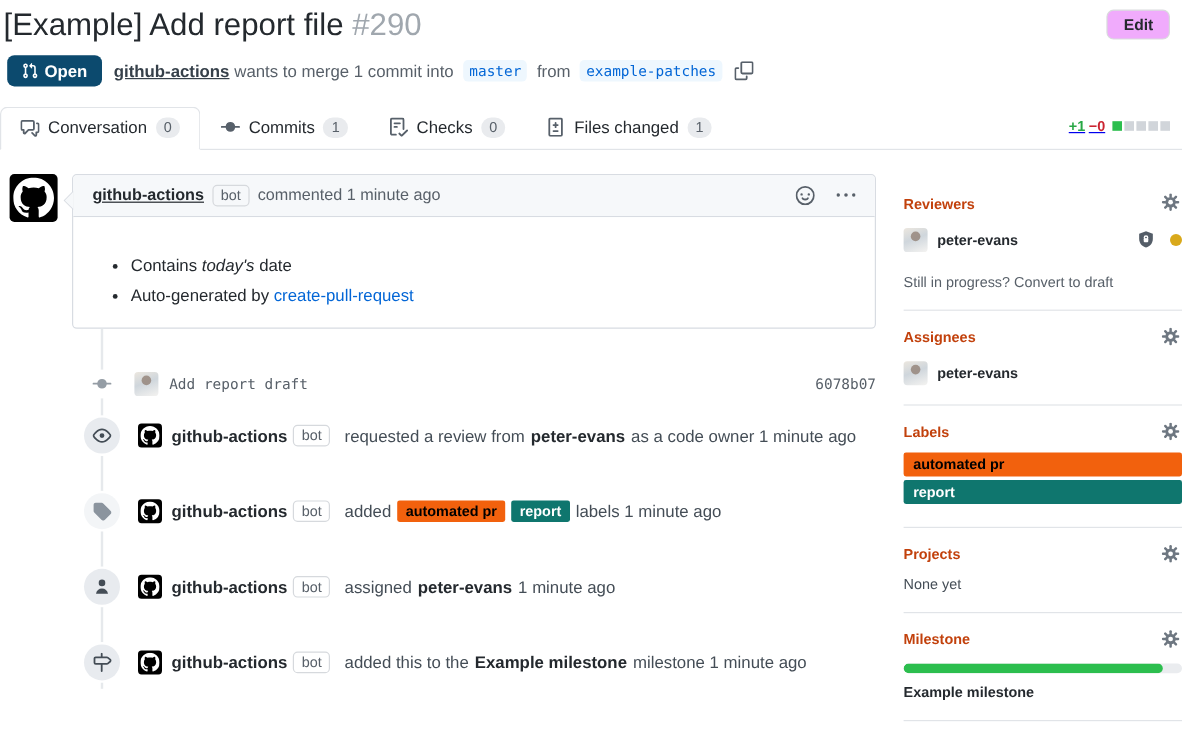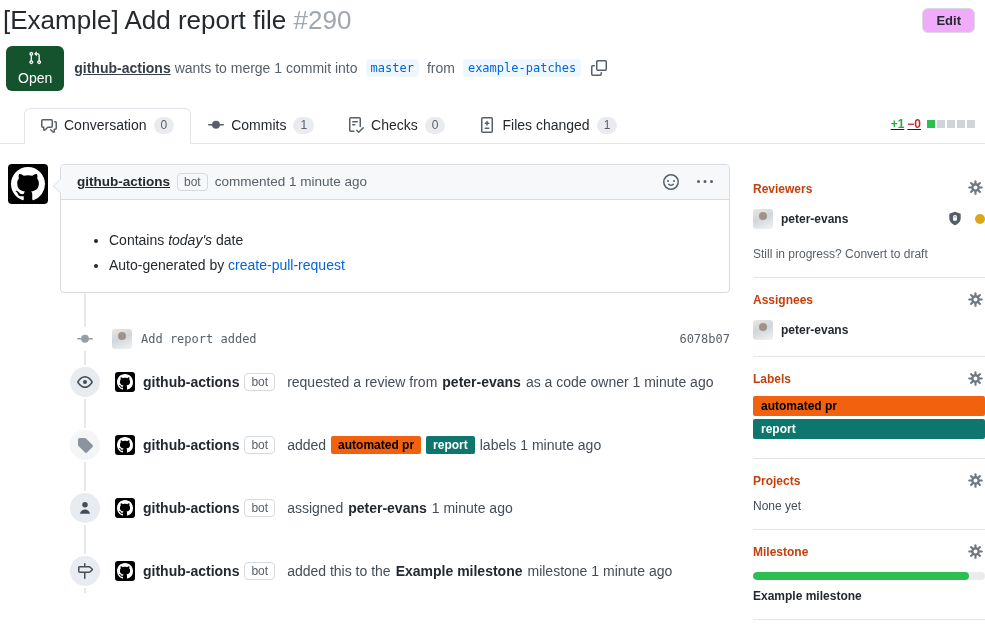--- a/index.html
+++ b/index.html
@@ -18,34 +18,34 @@
   .pr-number { color:#a0a7ae; font-weight:300; }
   .edit-btn {
     position:absolute; top:8px; right:10px;
     background:#f0abfc; border:1px solid #d9dbdd; border-radius:6px;
     padding:4px 13px; font-size:13px; font-weight:600; color:#24292e; cursor:pointer;
     font-family:inherit;
   }
   .status-row { display:flex; align-items:center; margin:9px 0 0 3px; color:#586069; flex-wrap:nowrap; }
   .state-badge {
     display:inline-flex; align-items:center; gap:5px;
-    background:#14532d; color:#fff; font-weight:400; font-size:14px;
-    border-radius:6px; padding:5px 12px; margin-right:10px;flex-direction:column;
+    background:#0c4a6e; color:#fff; font-weight:700; font-size:14px;
+    border-radius:6px; padding:5px 12px; margin-right:10px;
   }
   .status-author { font-weight:600; color:#36404a; }
   .status-text { margin:0 4px; }
   .branch-label {
     font-family:"DejaVu Sans Mono","Liberation Mono",monospace;
     font-size:12px; color:#0366d6; background:#eef7fe;
     padding:2px 5px; border-radius:4px; margin:0 4px; text-decoration:none;
   }
   .copy-btn { background:none; border:none; padding:0; margin-left:6px; cursor:pointer; display:inline-flex; }
 
   
-  .tabnav { position:relative; margin-top:17px; border-bottom:1px solid #e1e4e8; padding-left:24px; display:flex; }
+  .tabnav { position:relative; margin-top:17px; border-bottom:1px solid #e1e4e8; padding-left:0; display:flex; }
   .tabnav-tab {
     display:flex; align-items:center; gap:7px;
     padding:8px 16px; font-size:14px; color:#24292e; text-decoration:none;
     border:1px solid transparent; border-radius:6px 6px 0 0; line-height:17px;
   }
   .tabnav-tab.active { background:#fff; border-color:#e1e4e8; border-bottom-color:#fff; margin-bottom:-1px; }
   .counter {
     background:#e9ebee; color:#586069; font-size:12px; line-height:17px;
     padding:0 7px; border-radius:10px;
   }
@@ -272,21 +272,21 @@
     <div class="timeline">
       <div class="timeline-line"></div>
 
       <div class="commit-row">
         <span class="commit-icon-wrap">
           <svg width="16" height="16" viewBox="0 0 16 16" fill="#959da5">
               <path d="M10.5 7.75a2.5 2.5 0 11-5 0 2.5 2.5 0 015 0zm1.43.75a4.002 4.002 0 01-7.86 0H.75a.75.75 0 110-1.5h3.32a4.001 4.001 0 017.86 0h3.32a.75.75 0 110 1.5h-3.32z"></path>
             </svg>
         </span>
         <a href="#" class="avatar-20 photo-avatar"></a>
-        <a href="#" class="commit-msg">Add report added</a>
+        <a href="#" class="commit-msg">Add report draft</a>
         <a href="#" class="commit-sha">6078b07</a>
       </div>
 
       <div class="event-row">
         <span class="event-badge">
           <svg width="16" height="16" viewBox="0 0 16 16" fill="#444d56">
               <path d="M8 2c1.981 0 3.671.992 4.933 2.078 1.27 1.091 2.187 2.345 2.637 3.023a1.62 1.62 0 010 1.798c-.45.678-1.367 1.932-2.637 3.023C11.67 13.008 9.981 14 8 14c-1.981 0-3.671-.992-4.933-2.078C1.797 10.83.88 9.576.43 8.898a1.62 1.62 0 010-1.798c.45-.677 1.367-1.931 2.637-3.022C4.33 2.992 6.019 2 8 2zM1.679 7.932a.12.12 0 000 .136c.411.622 1.241 1.75 2.366 2.717C5.176 11.758 6.527 12.5 8 12.5c1.473 0 2.825-.742 3.955-1.715 1.124-.967 1.954-2.096 2.366-2.717a.12.12 0 000-.136c-.412-.621-1.242-1.75-2.366-2.717C10.824 4.242 9.473 3.5 8 3.5c-1.473 0-2.825.742-3.955 1.715-1.124.967-1.954 2.096-2.366 2.717zM8 10a2 2 0 110-4 2 2 0 010 4z"></path>
             </svg>
         </span>
         <span class="event-content">

